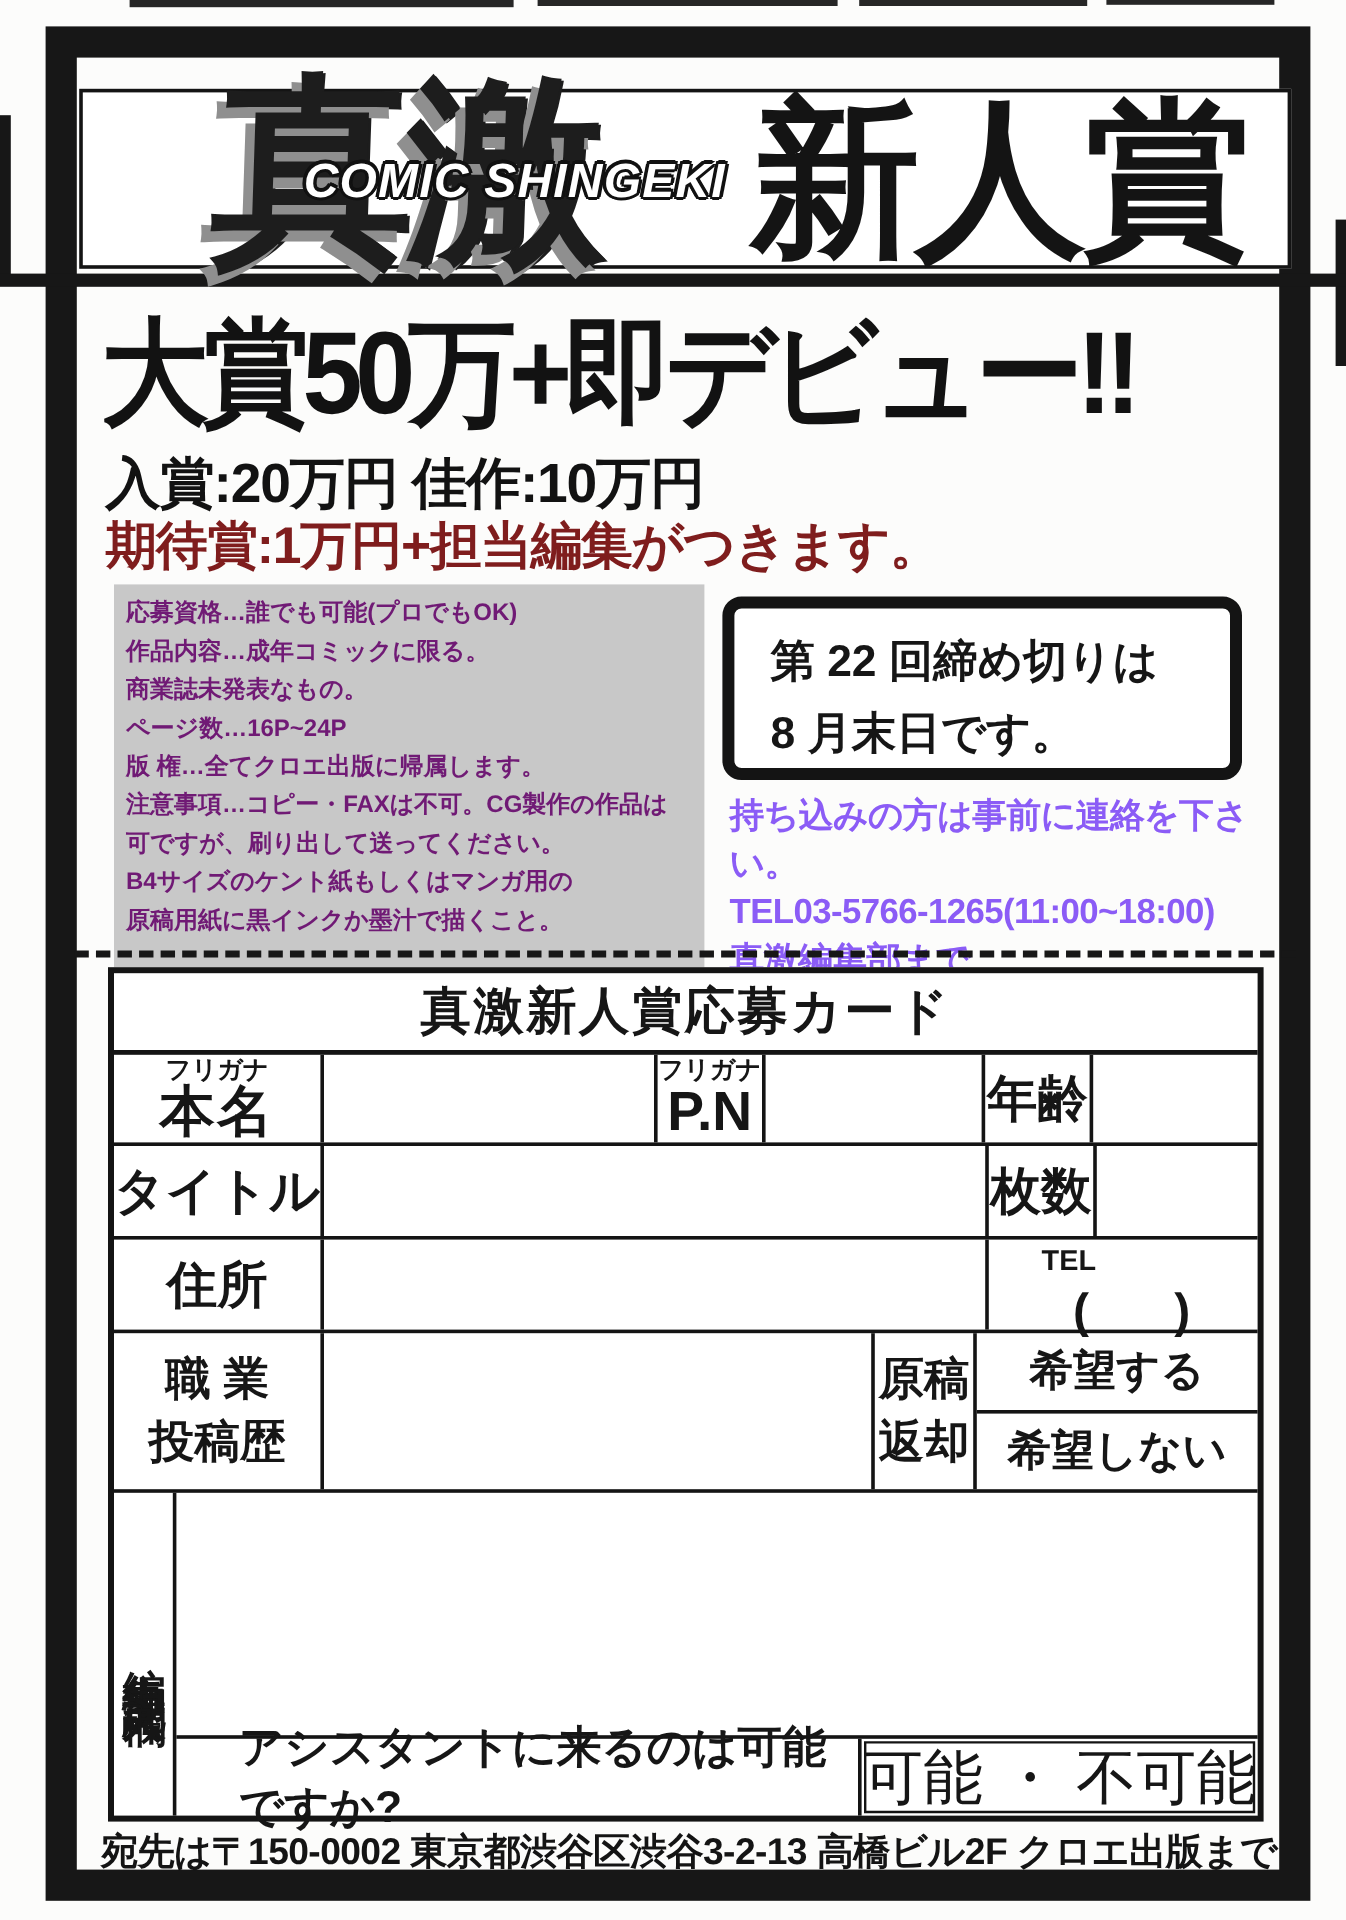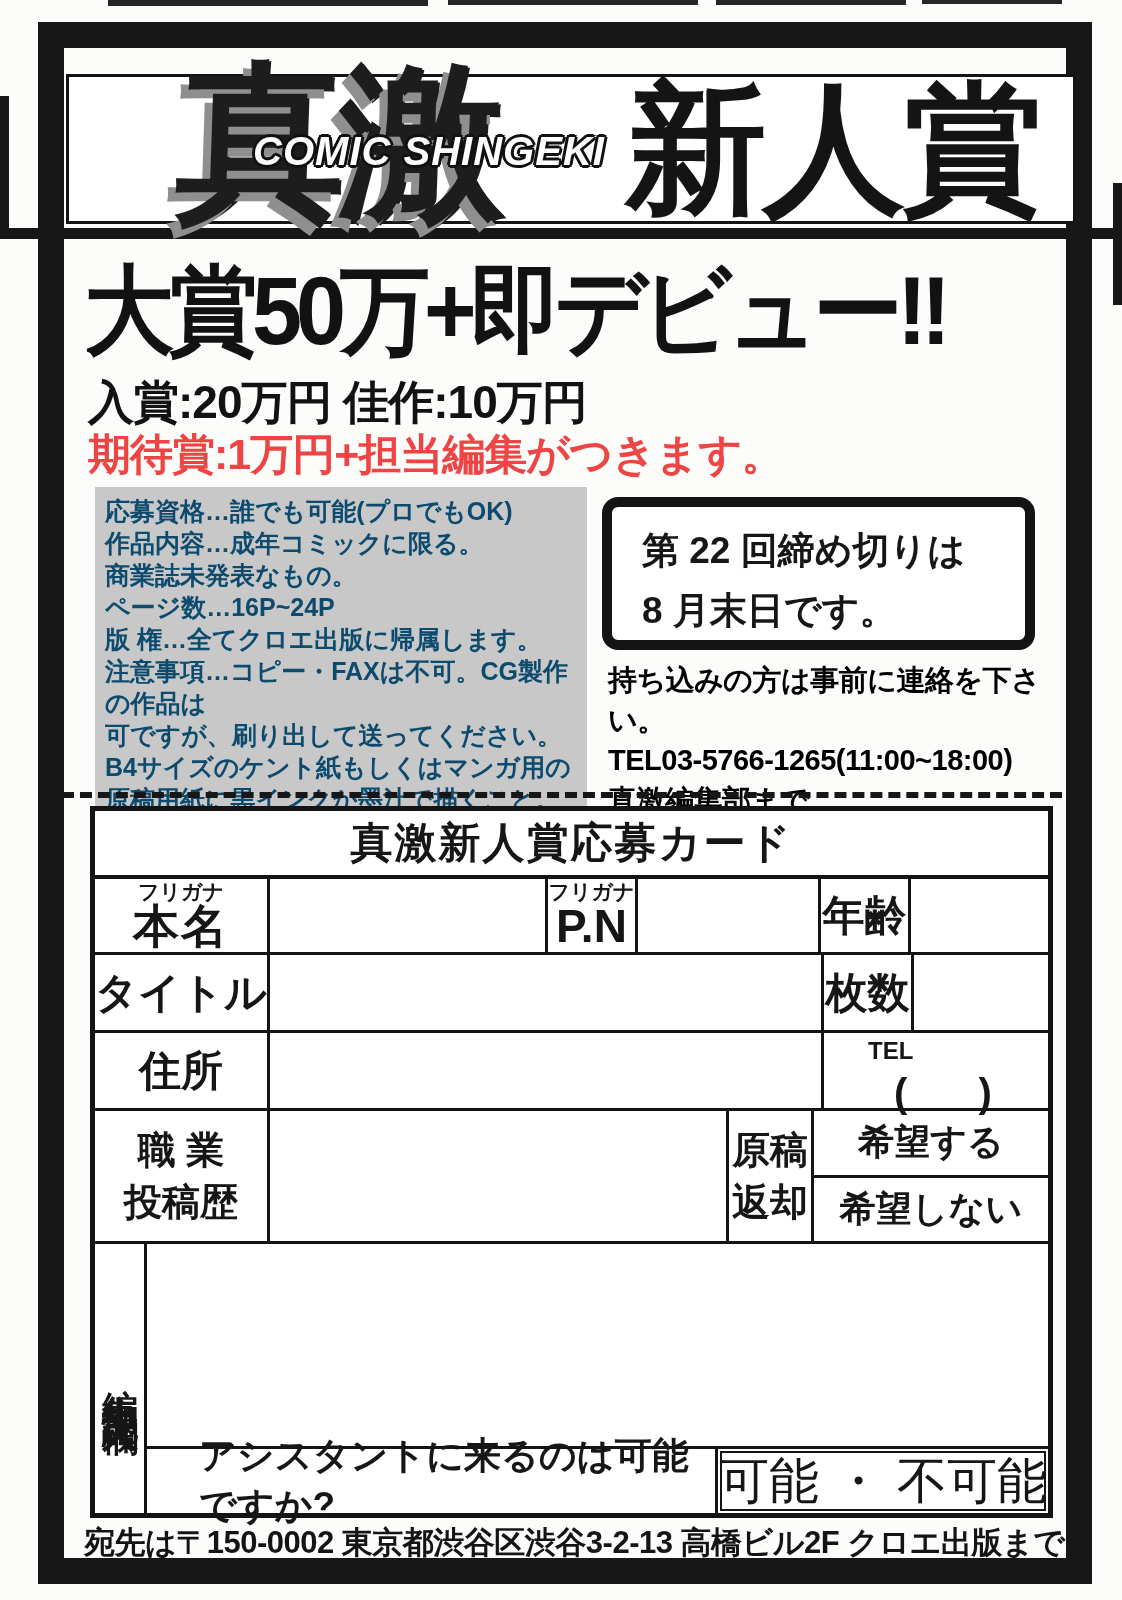--- a/index.html
+++ b/index.html
@@ -49,41 +49,41 @@
     position:absolute; left:84px; top:246px; width:960px;
     font-size:90px; font-weight:bold; letter-spacing:-6px; color:#121212;
     white-space:nowrap; transform:scaleY(1.08); transform-origin:top left;
   }
   #prize-line{
     position:absolute; left:88px; top:372px;
     font-size:46px; font-weight:bold; letter-spacing:-1px; color:#121212; white-space:nowrap;
   }
   #expect-line{
     position:absolute; left:88px; top:426px;
-    font-size:43px; font-weight:bold; letter-spacing:-1px; color:#ef4444; white-space:nowrap;
+    font-size:43px; font-weight:bold; letter-spacing:-1px; color:#7f1d1d; white-space:nowrap;
   }
   
   #req-box{
     position:absolute; left:95px; top:487px; width:492px; height:341px;
     background:#c8c8c8; box-sizing:border-box; padding:8px 8px 6px 10px;
-    font-size:25px; font-weight:bold; line-height:32px; color:#0c4a6e;
+    font-size:20px; font-weight:bold; line-height:32px; color:#701a75;
     white-space:pre-line;
   }
   
   #deadline-box{
     position:absolute; left:602px; top:497px; width:433px; height:153px;
     border:10px solid #141414; border-radius:16px; box-sizing:border-box;
     background:#fff; padding:14px 0 0 30px;
     font-size:37px; font-weight:bold; line-height:60px; color:#161616;
     white-space:pre-line;
   }
   
   #contact{
     position:absolute; left:608px; top:660px; width:445px;
-    font-size:29px; font-weight:bold; line-height:40px; color:#000000;
+    font-size:29px; font-weight:bold; line-height:40px; color:#8b5cf6;
     white-space:pre-line; letter-spacing:-0.5px;
   }
   
   #cut-line{
     position:absolute; left:62px; top:792px; width:1018px; height:0;
     border-top:6px dashed #171717;
   }
   
   #card{
     position:absolute; left:90px; top:806px; width:963px; height:712px;

